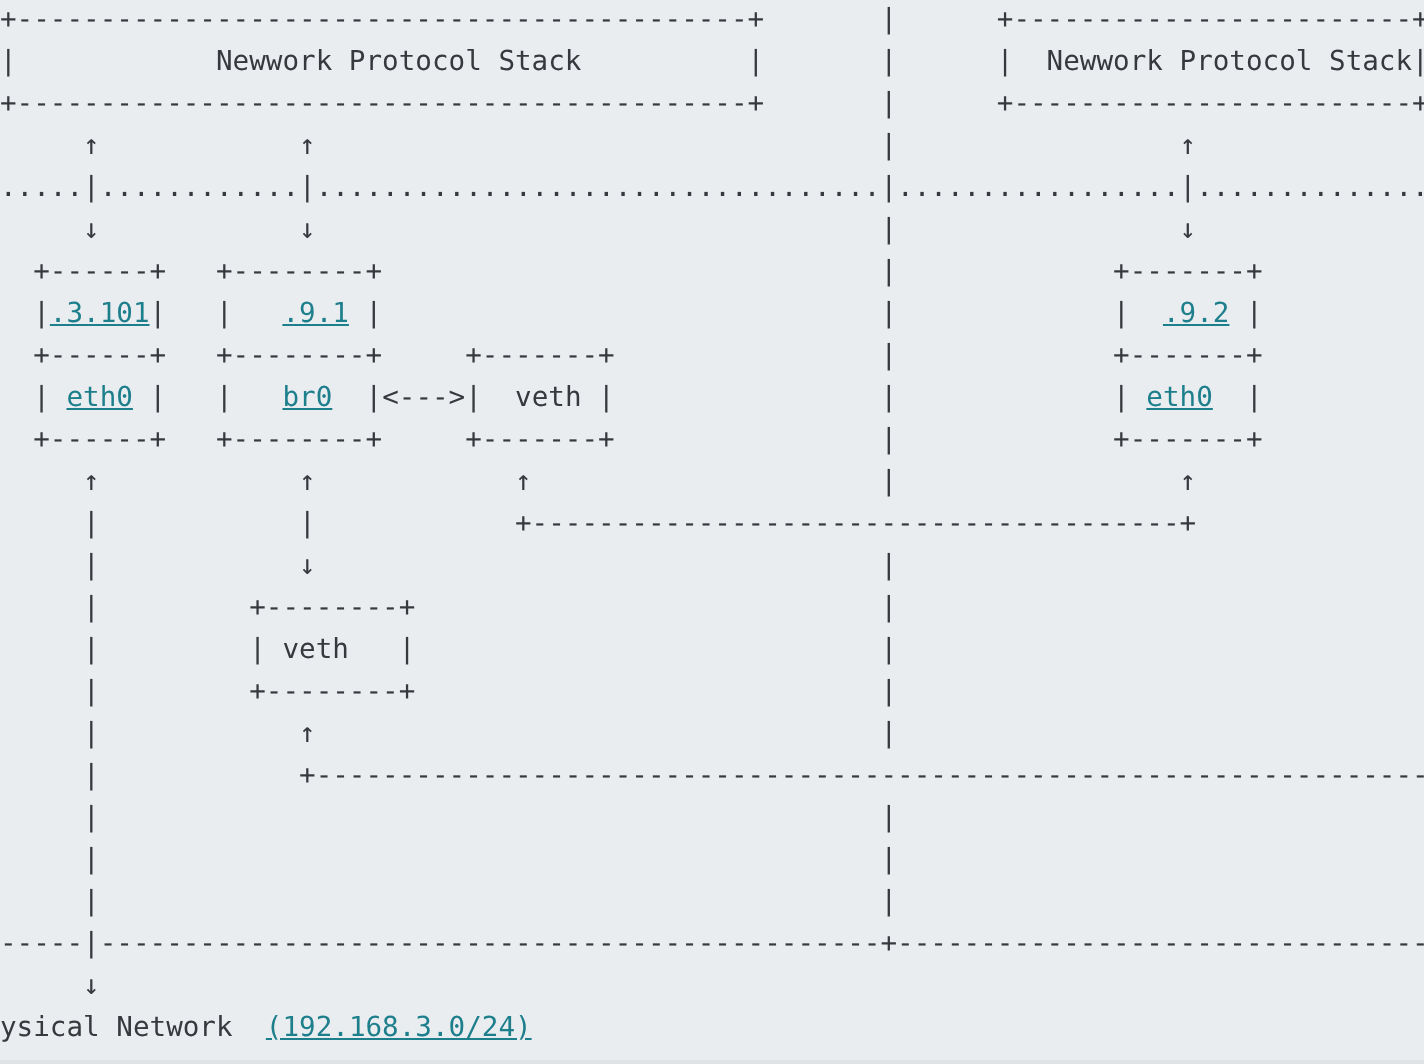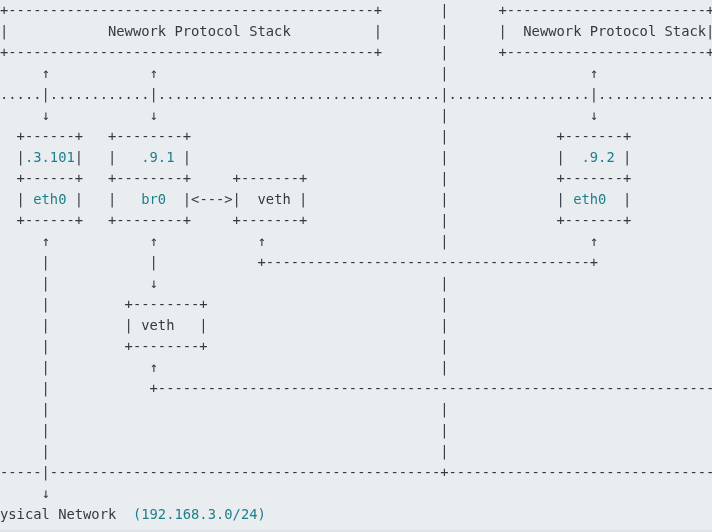--- a/index.html
+++ b/index.html
@@ -15,21 +15,21 @@
   }
   pre.ascii {
     margin: 0; padding: 0;
     font-family: "DejaVu Sans Mono", "Liberation Mono", monospace;
     font-size: 13.8px;
     line-height: 21px;
     color: var(--text, #36393d);
     white-space: pre;
   }
   pre.ascii .row { height: 21px; }
-  pre.ascii .tok-n { color: var(--token_teal, #1e7f8c); }
+  pre.ascii .tok-n { color: var(--token_teal, #1e7f8c); text-decoration: underline; }
   .bottom-edge {
     position: absolute; left: 0; right: 0; bottom: 0;
     height: 2px;
     background: var(--edge, #dfe3e6);
   }
 </style>
 </head>
 <body>
 
 <div class="code-block">

